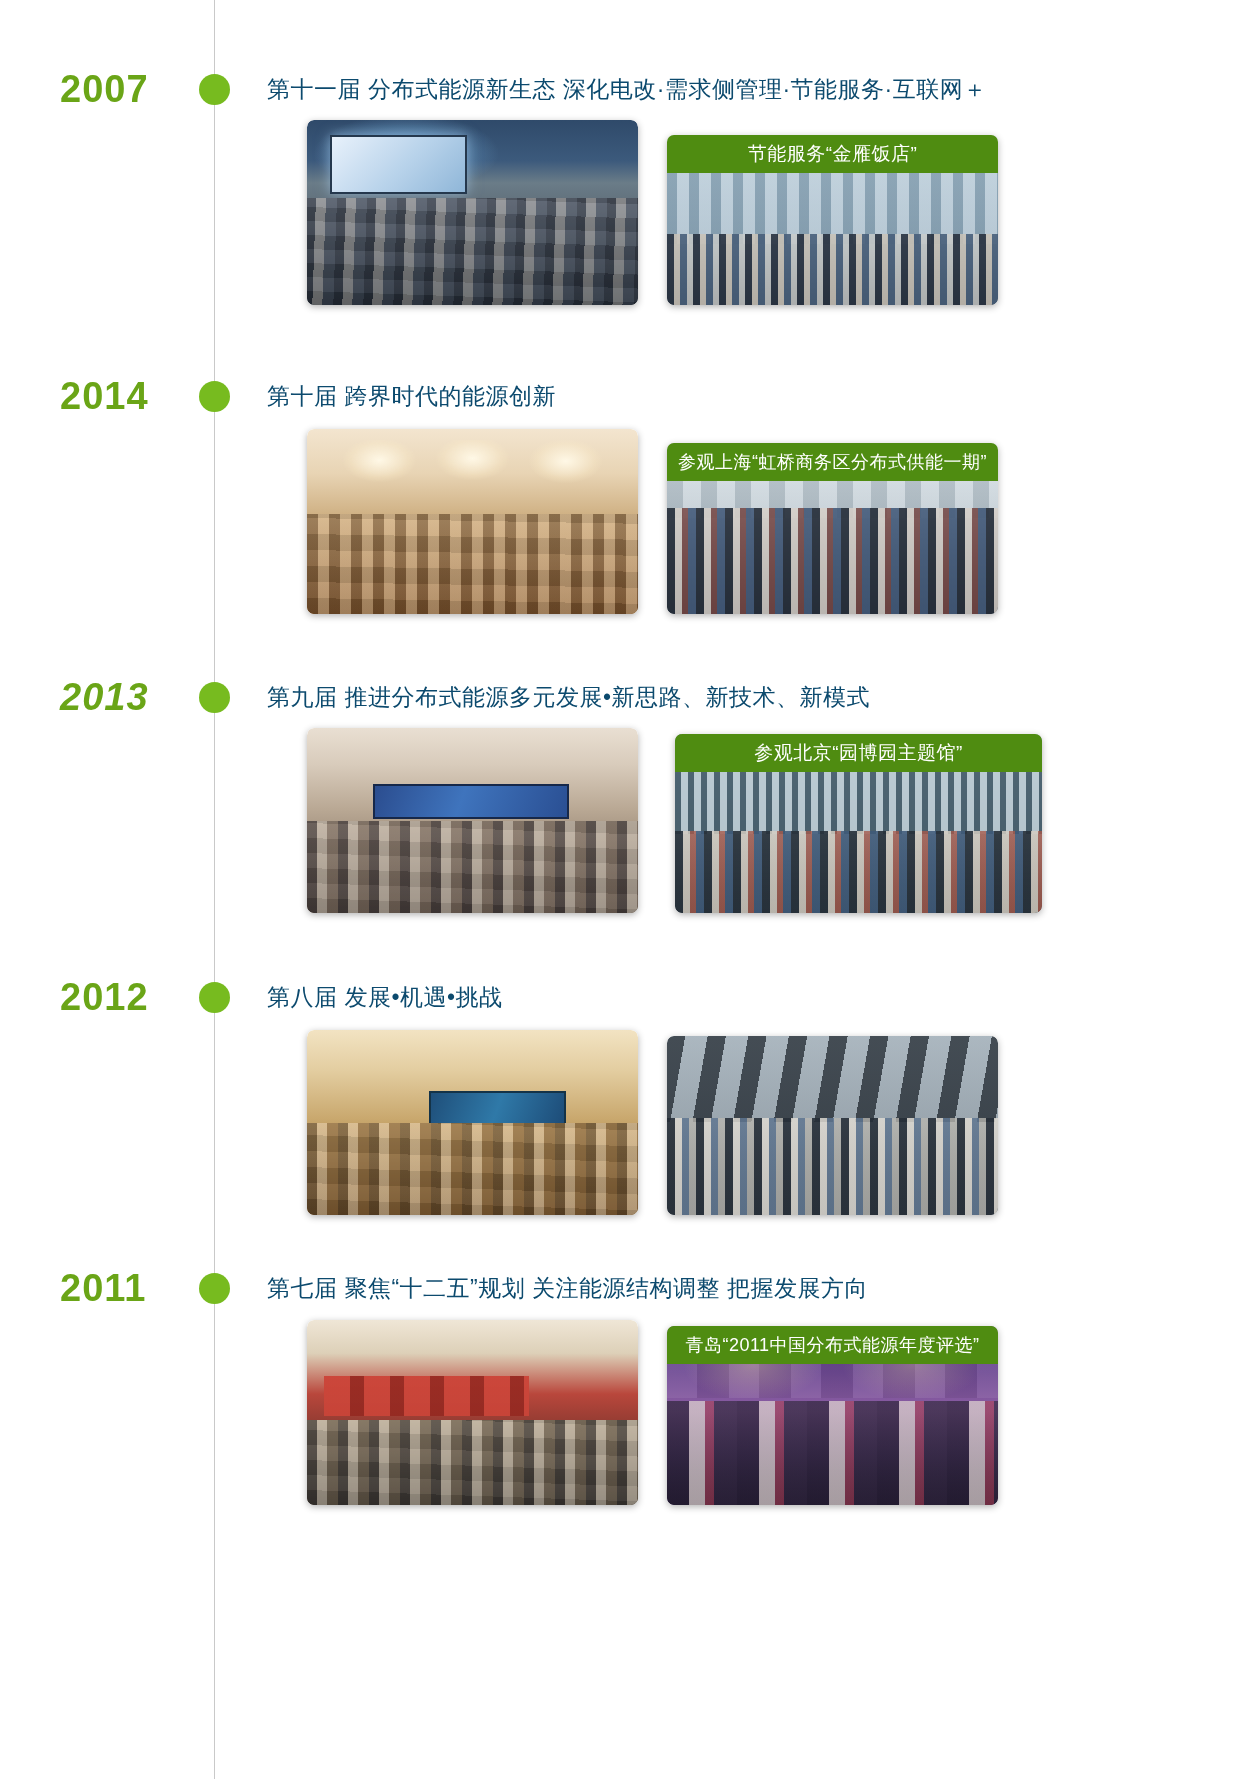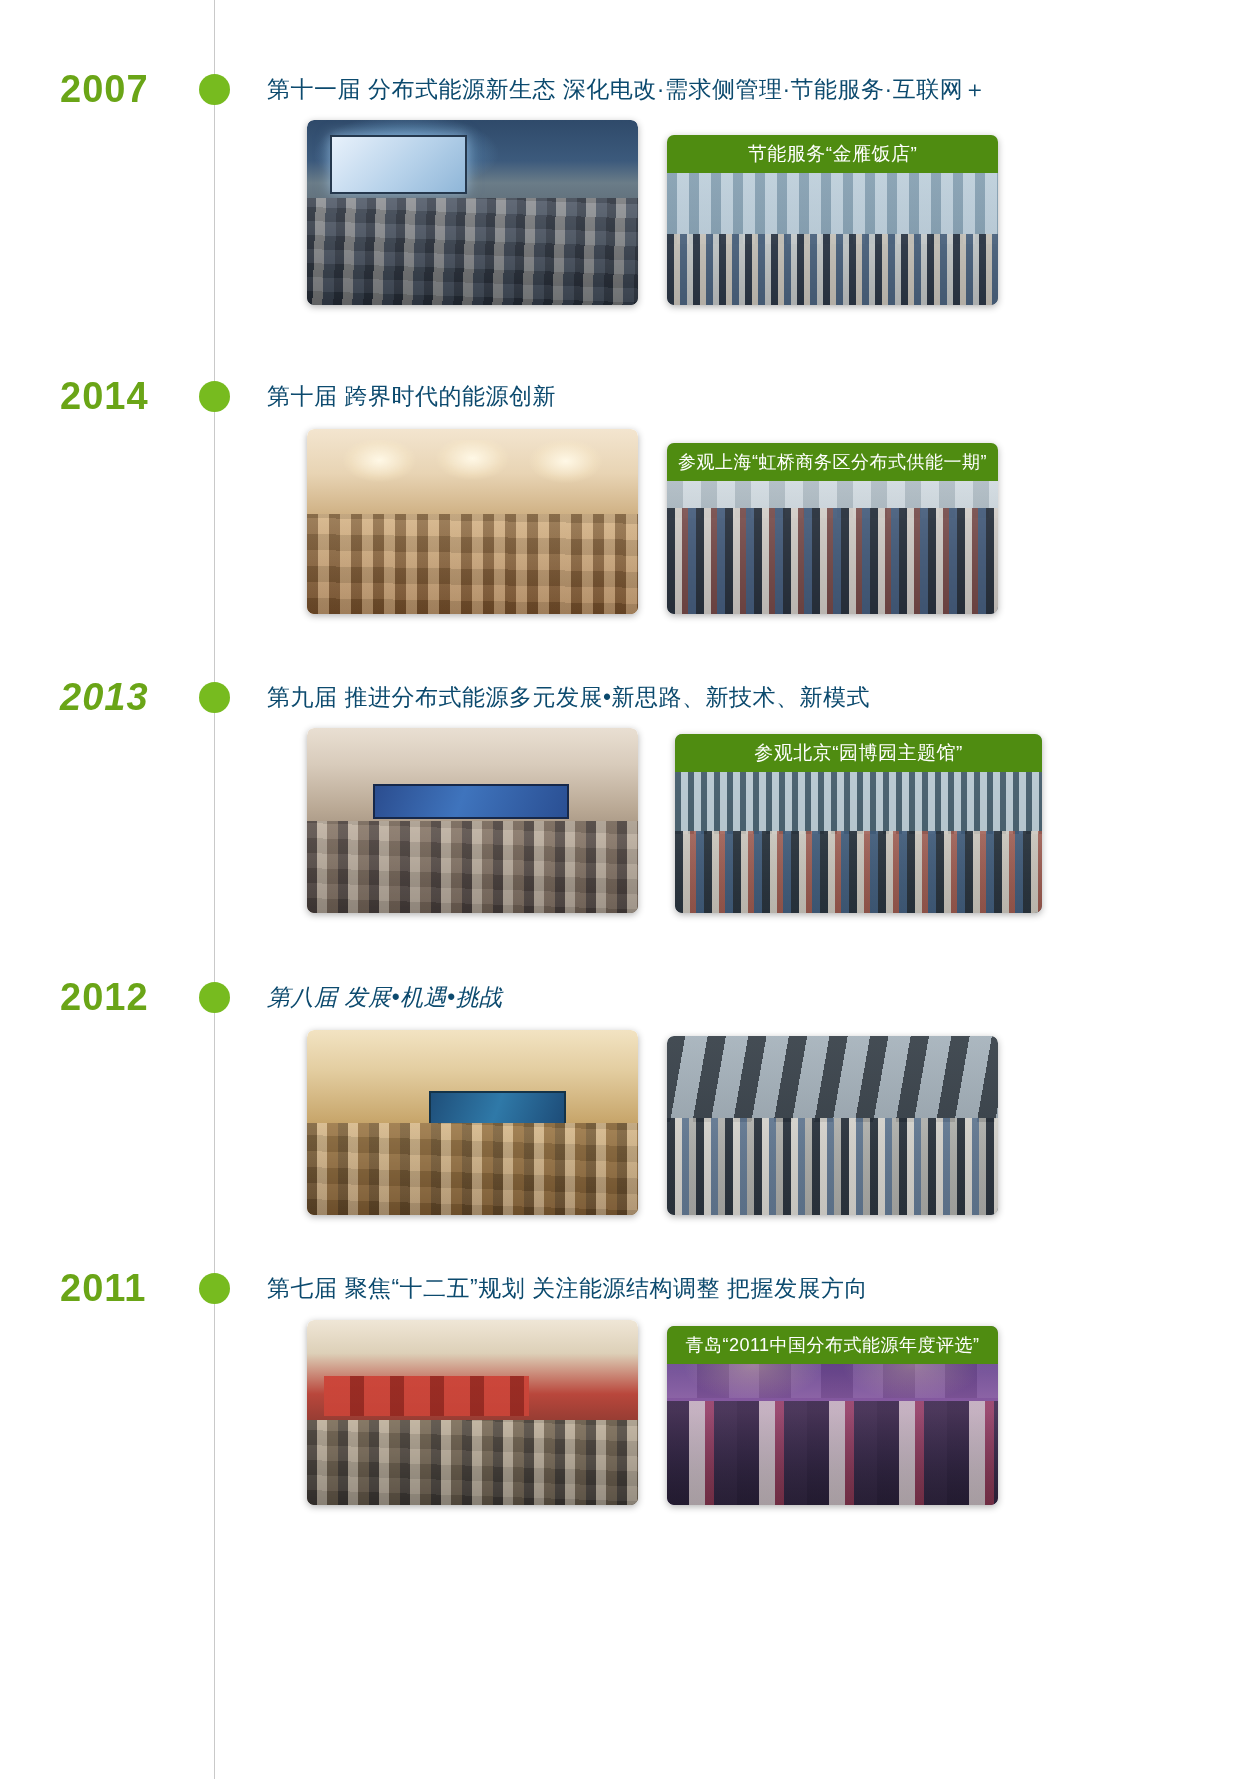--- a/index.html
+++ b/index.html
@@ -413,21 +413,21 @@
     <div class="photo-inner">
       <div class="scene-expo2013"></div>
     </div>
     <div class="photo-caption">参观北京“园博园主题馆”</div>
   </div>
 </div>
 
 <div class="year-block" style="top:0;">
   <div class="year-label" style="top:978px;">2012</div>
   <div class="year-dot" style="top:982px;"></div>
-  <div class="year-title" style="top:982px;font-style:italic;">第八届  发展•机遇•挑战</div>
+  <div class="year-title" style="top:982px;">第八届  发展•机遇•挑战</div>
 
   <div class="photo-card" style="left:307px; top:1030px; width:331px; height:185px;">
     <div class="photo-inner">
       <div class="scene-hall2012"></div>
     </div>
   </div>
 
   <div class="photo-card" style="left:667px; top:1036px; width:331px; height:179px;">
     <div class="photo-inner">
       <div class="scene-airport2012"></div>

